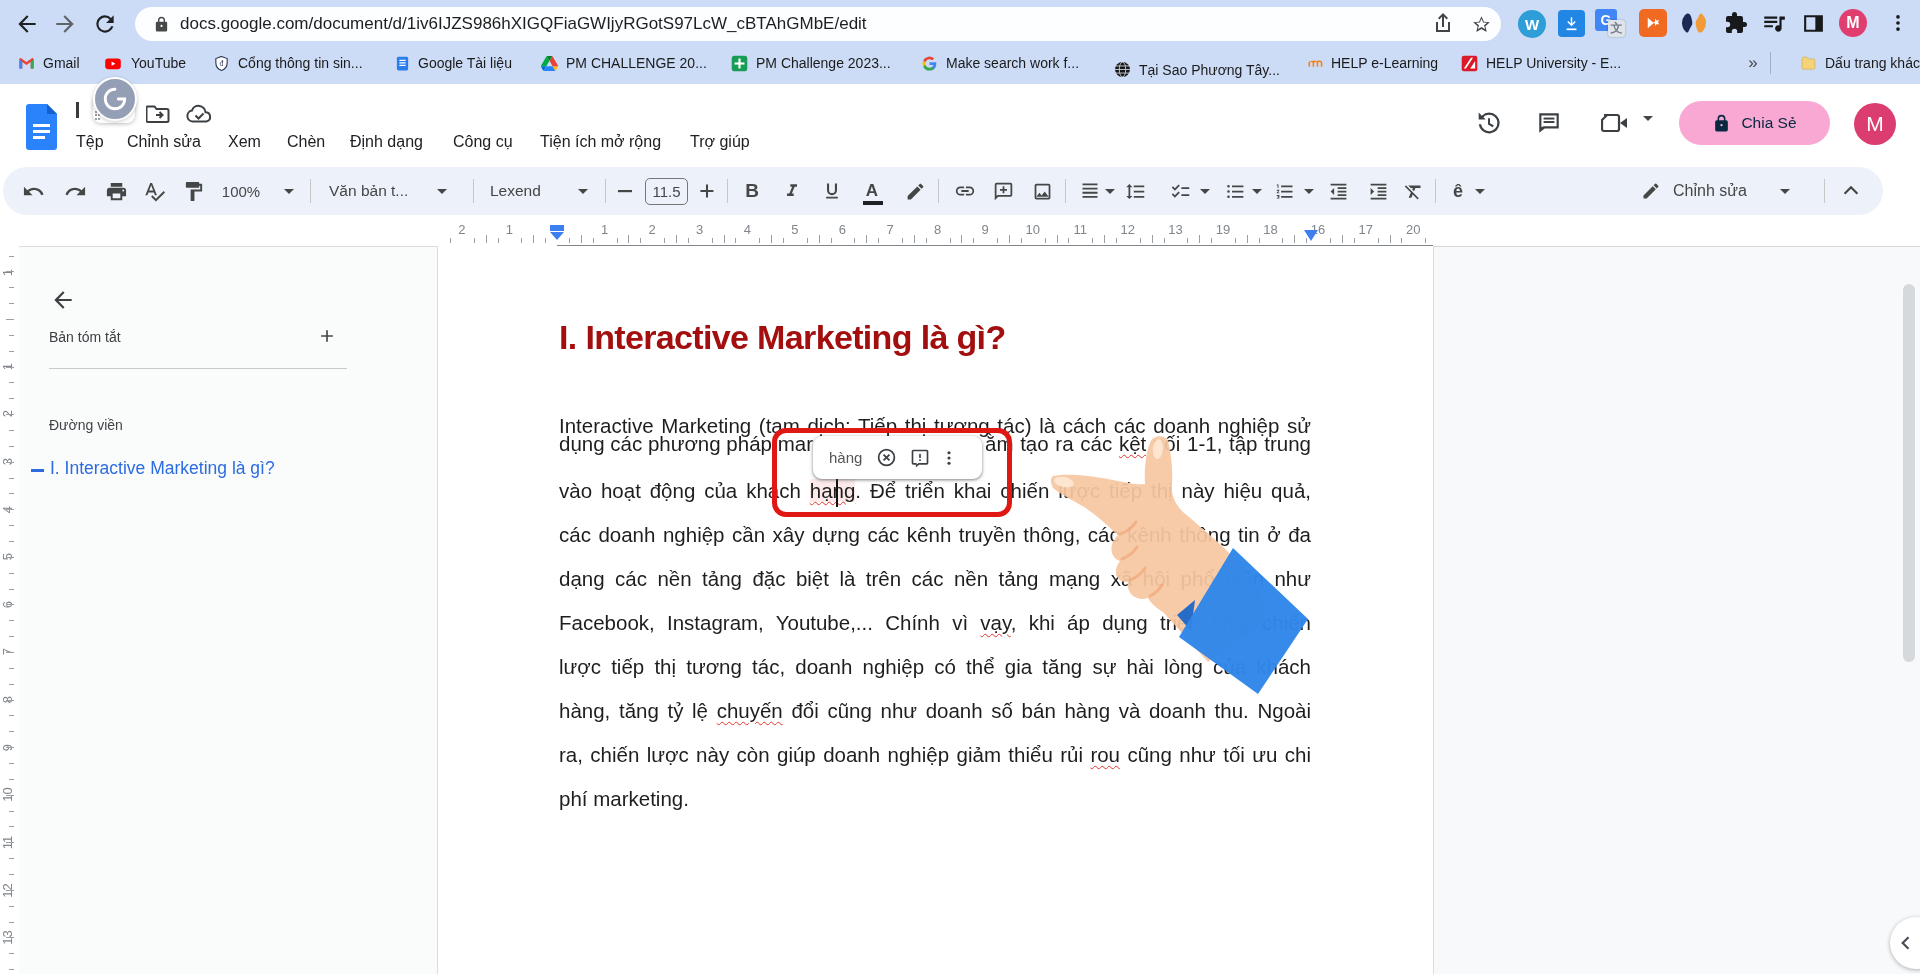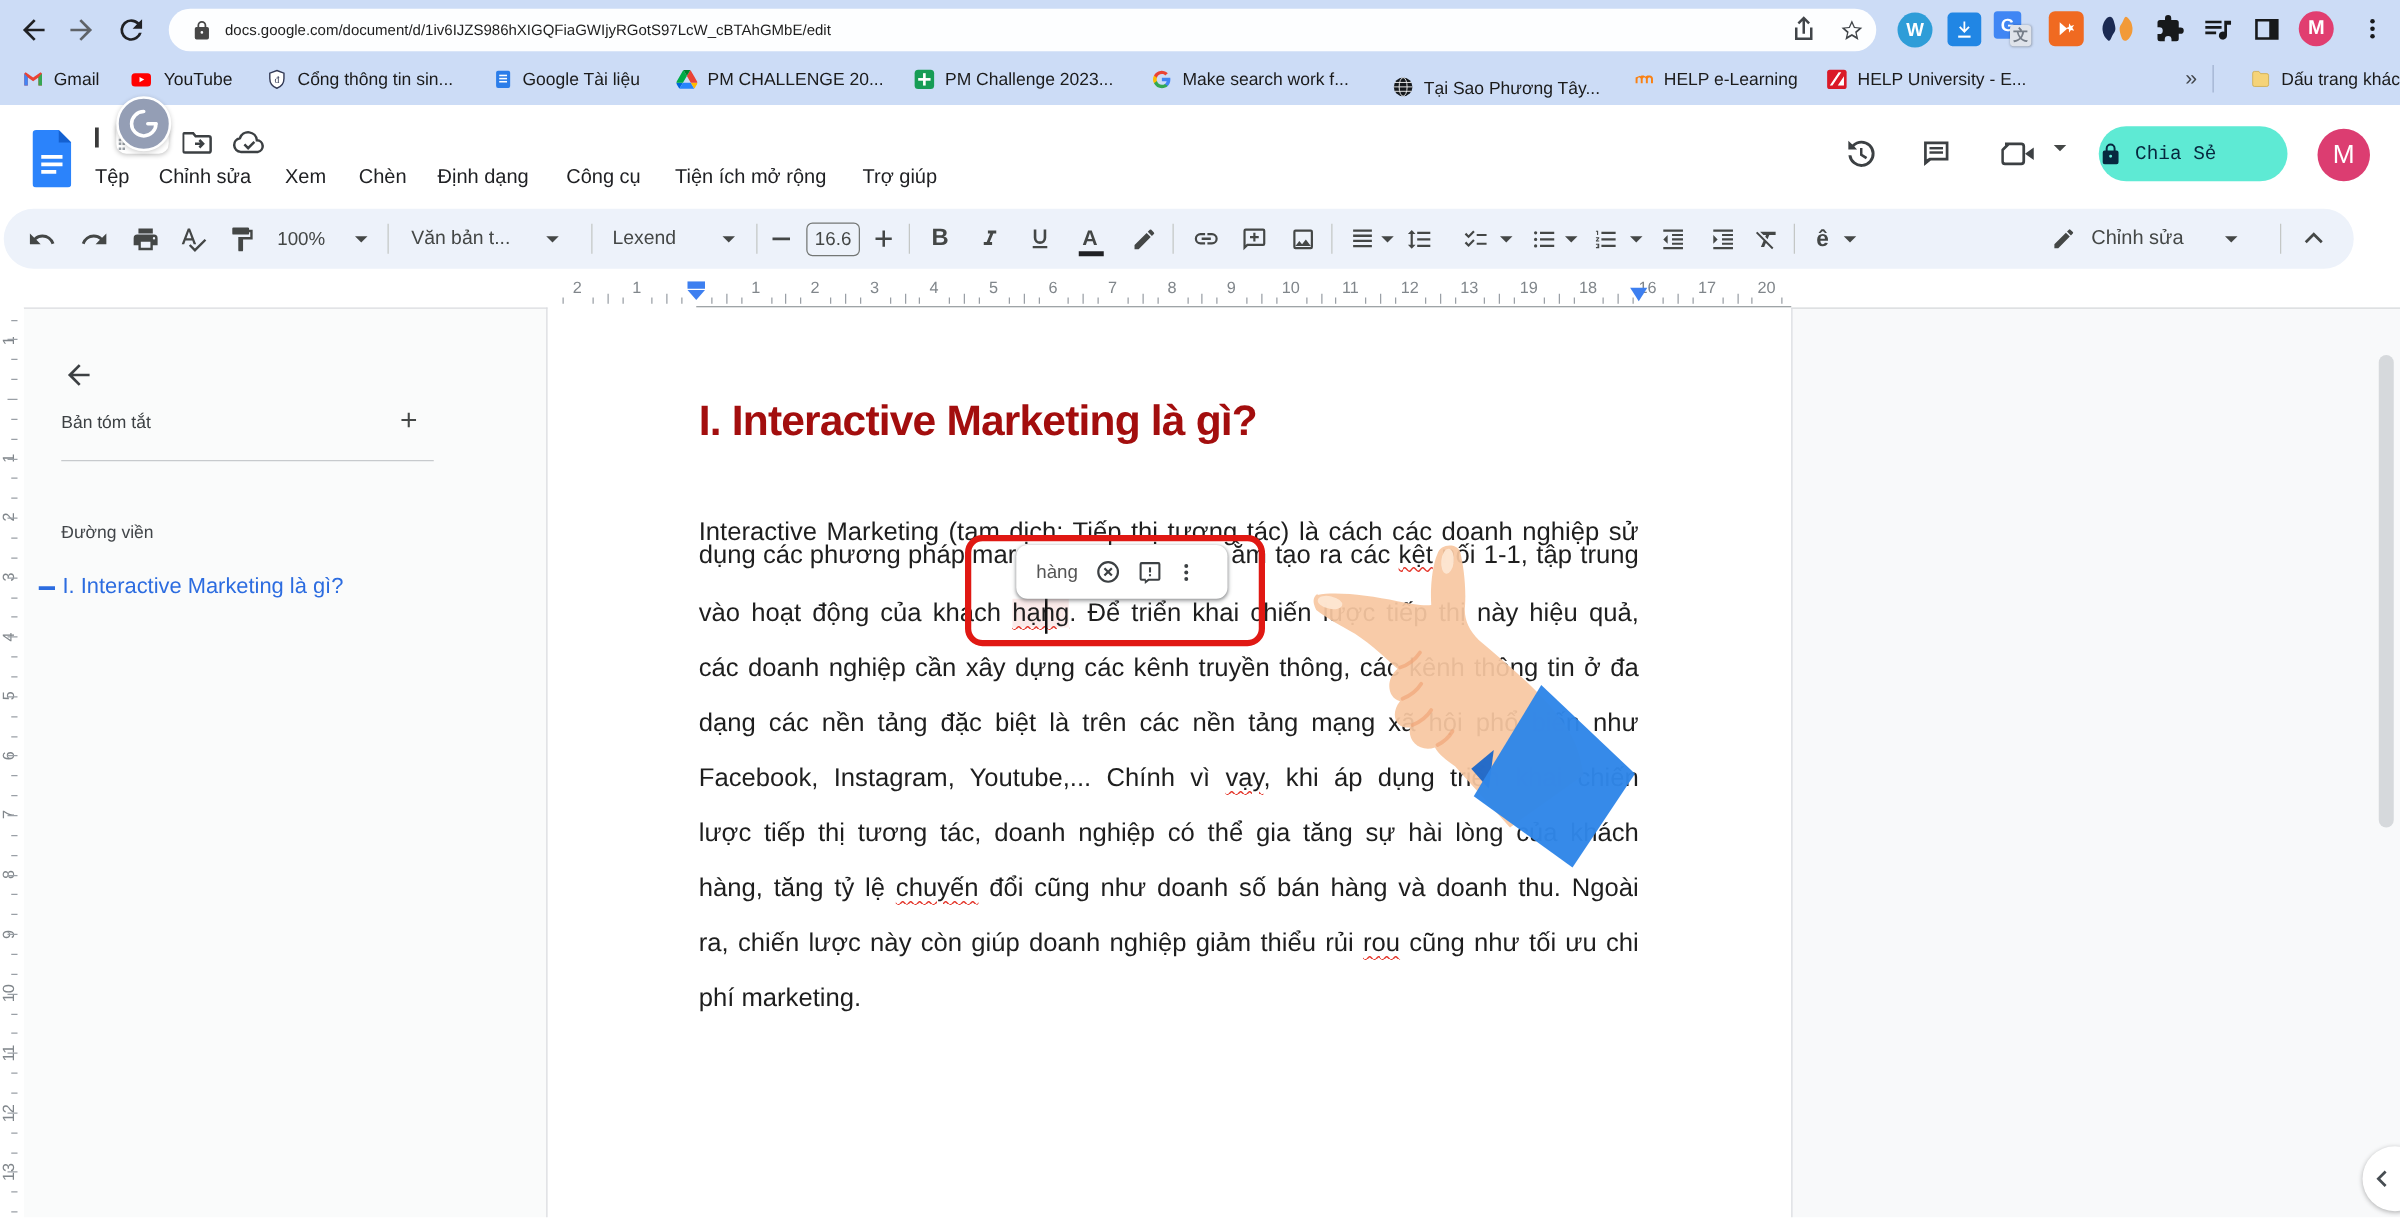--- a/index.html
+++ b/index.html
@@ -4,21 +4,21 @@
 <style>
   * { margin:0; padding:0; box-sizing:border-box; }
   html,body { width:1920px; height:974px; overflow:hidden; font-family:"Liberation Sans", sans-serif; }
   .abs { position:absolute; }
   #stage { position:relative; width:1920px; height:974px; background:#fff; }
 
   
   #chrome { position:absolute; left:0; top:0; width:1920px; height:84px; background:#ccdcf6; }
   .navbtn { position:absolute; top:6px; width:36px; height:36px; display:flex; align-items:center; justify-content:center; }
   #omnibox { position:absolute; left:135px; top:7px; width:1366px; height:34px; background:#fdfeff; border-radius:17px; display:flex; align-items:center; }
-  #urltext { font-size:12px; color:#1e1e1e; letter-spacing:0px; }
+  #urltext { font-size:17px; color:#1e1e1e; letter-spacing:0px; }
   .bm { position:absolute; top:48px; height:30px; display:flex; align-items:center; font-size:14px; color:#1b1b1b; gap:8px; white-space:nowrap; }
   .favicon { width:17px; height:17px; border-radius:3px; display:flex; align-items:center; justify-content:center; flex:none; }
 
   
   #dhead { position:absolute; left:0; top:84px; width:1920px; height:162px; background:#fff; }
   .menuitem { position:absolute; top:49px; font-size:16px; color:#202124; }
   #toolbar { position:absolute; left:3px; top:83px; width:1880px; height:48px; background:#edf2fa; border-radius:24px; }
   .ticon { position:absolute; top:0; height:48px; display:flex; align-items:center; justify-content:center; color:#444746; }
   .tdiv { position:absolute; top:12px; width:1px; height:24px; background:#c4c7c5; }
   .tcaret { width:0; height:0; border-left:5px solid transparent; border-right:5px solid transparent; border-top:5.5px solid #444746; }
@@ -279,21 +279,21 @@
         <rect x="7" y="10.2" width="10" height="1.8" fill="#3c4043"></rect>
       </svg>
     <svg class="abs" style="left:1601px;top:27px;" width="30" height="24" viewBox="0 0 30 24">
         <path d="M3 4h13a2 2 0 0 1 2 2v12a2 2 0 0 1-2 2H3a2 2 0 0 1-2-2V9l5-5z" fill="none" stroke="#3c4043" stroke-width="2.2"></path>
         <path d="M19 12l7-5v10l-7-5z" fill="#3c4043"></path>
         <path d="M19 9.5v5" stroke="#3c4043" stroke-width="0"></path>
       </svg>
     <div class="abs" style="left:1643px;top:32px;">
         <div class="tcaret"></div>
       </div>
-    <div class="abs" style="left:1679px;top:17px;width:151px;height:44px;background:#5eead4;border-radius:22px;display:flex;align-items:center;justify-content:flex-start;gap:10px;font-family:Liberation Mono, monospace;">
+    <div class="abs" style="left:1679px;top:17px;width:151px;height:44px;background:#f9a8d4;border-radius:22px;display:flex;align-items:center;justify-content:center;gap:10px;">
       <svg width="19" height="19" viewBox="0 0 24 24">
           <path d="M18 8h-1V6A5 5 0 0 0 7 6v2H6a2 2 0 0 0-2 2v10a2 2 0 0 0 2 2h12a2 2 0 0 0 2-2V10a2 2 0 0 0-2-2zM9 6a3 3 0 0 1 6 0v2H9V6zm3 9.5a1.5 1.5 0 1 1 0-3 1.5 1.5 0 0 1 0 3z" fill="#07283f"></path>
         </svg>
       <span style="font-size:15.5px;color:#07283f;">Chia Sẻ</span>
     </div>
     <div class="abs" style="left:1854px;top:19px;width:42px;height:42px;border-radius:50%;background:#dc3d71;display:flex;align-items:center;justify-content:center;color:#fff;font-size:21px;">M</div>
 
     <div id="toolbar">
       <div class="ticon" style="left:16px;width:28px;">
           <svg width="23" height="23" viewBox="0 0 24 24">
@@ -334,21 +334,21 @@
       <div class="ticon" style="left:570px;width:20px;">
           <div class="tcaret"></div>
         </div>
       <div class="tdiv" style="left:602px;"></div>
       <div class="ticon" style="left:608px;width:28px;">
           <svg width="16" height="16" viewBox="0 0 16 16">
             <rect x="1" y="7" width="14" height="2.2" fill="#444746"></rect>
           </svg>
         </div>
       <div class="ticon" style="left:642px;width:43px;">
-          <div style="width:43px;height:27px;border:1px solid #747775;border-radius:5px;display:flex;align-items:center;justify-content:center;font-size:15px;color:#444746;">16.6</div>
+          <div style="width:43px;height:27px;border:1px solid #747775;border-radius:5px;display:flex;align-items:center;justify-content:center;font-size:15px;color:#444746;">11.5</div>
         </div>
       <div class="ticon" style="left:690px;width:28px;">
           <svg width="16" height="16" viewBox="0 0 16 16">
             <path d="M7 1h2.2v6H15v2.2H9.2V15H7V9.2H1V7h6V1z" fill="#444746" transform="scale(0.93) translate(0.5,0.5)"></path>
           </svg>
         </div>
       <div class="tdiv" style="left:724px;"></div>
       <div class="ticon" style="left:735px;width:28px;font-size:19px;font-weight:bold;color:#444746;">B</div>
       <div class="ticon" style="left:775px;width:28px;">
           <svg width="20" height="20" viewBox="0 0 24 24">

